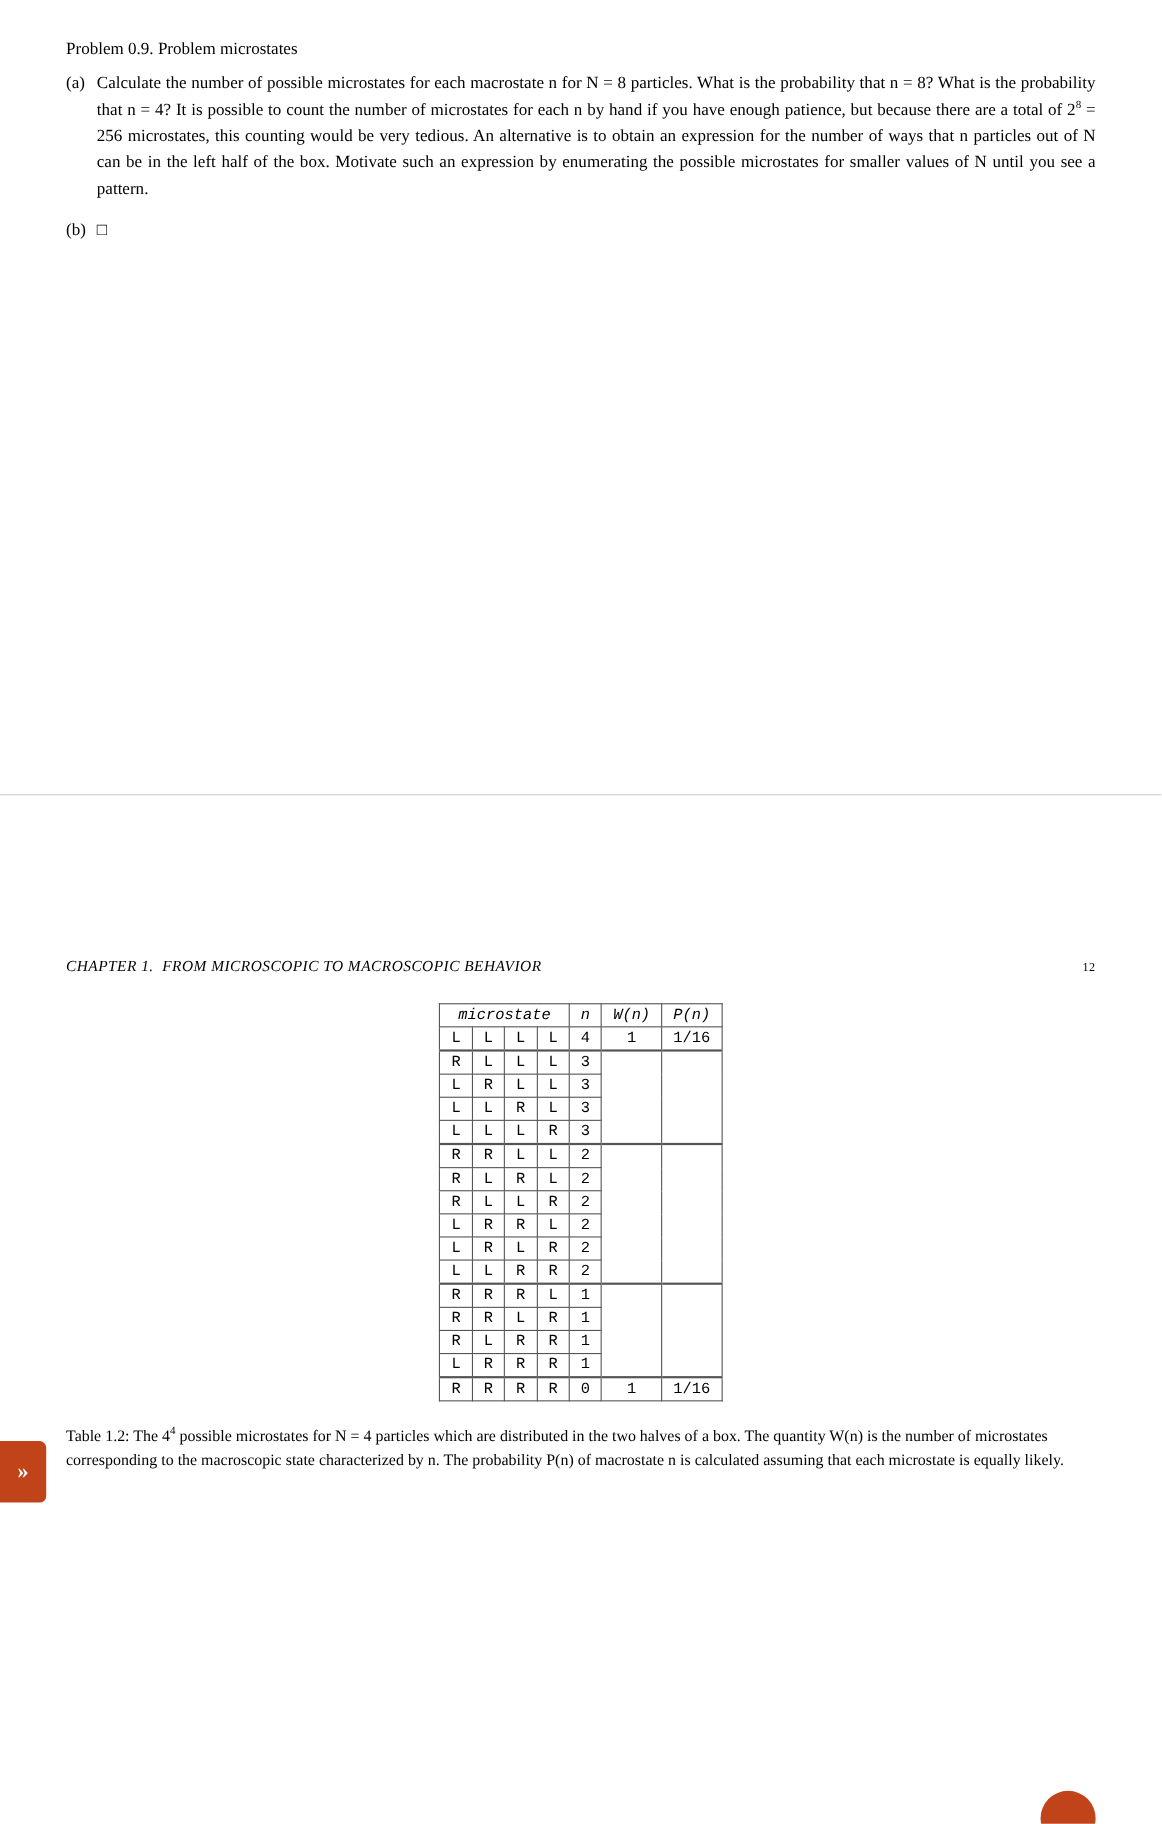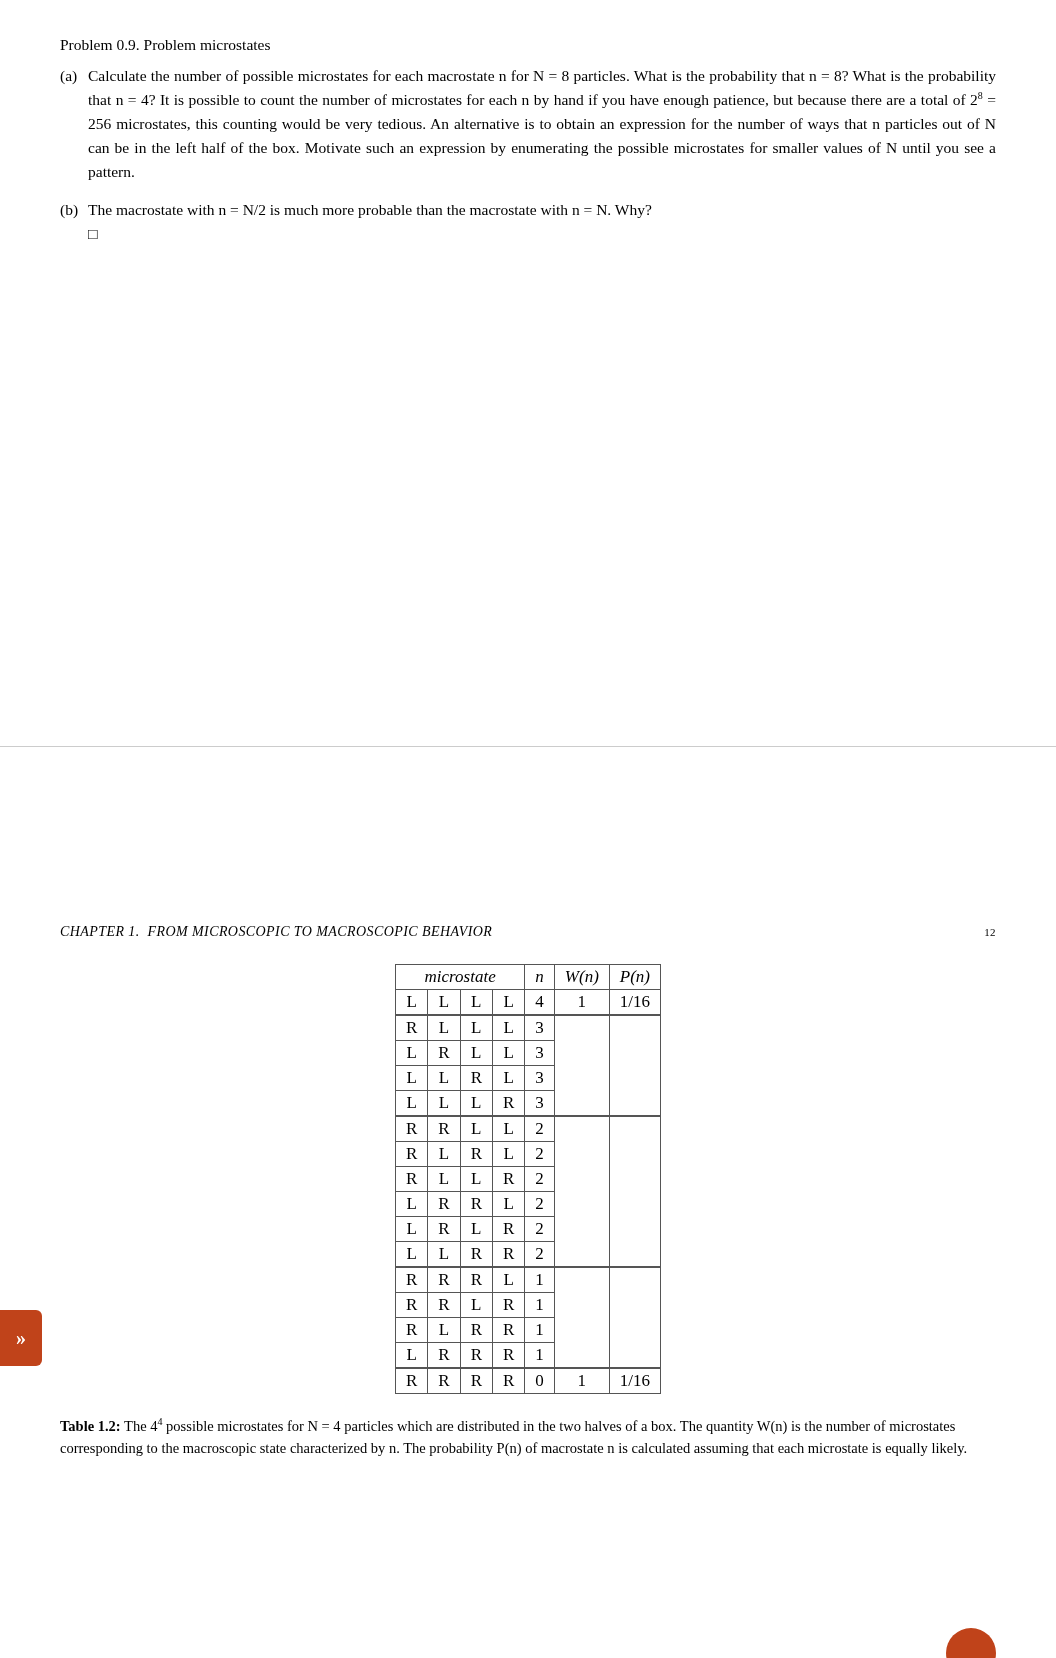--- a/index.html
+++ b/index.html
@@ -68,21 +68,21 @@
       line-height: 1.55;
     }
 
     .approach-section p {
       text-align: justify;
     }
 
     
     .bottom-half {
       position: absolute;
-      top: 924px;
+      top: 872px;
       left: 0;
       width: 100%;
     }
 
     .chapter-header {
       display: flex;
       justify-content: space-between;
       align-items: baseline;
       padding: 0 60px;
       margin-bottom: 24px;
@@ -103,21 +103,22 @@
     
     .table-container {
       display: flex;
       justify-content: center;
       padding: 0 60px;
       margin-bottom: 20px;
     }
 
     .micro-table {
       border-collapse: collapse;
-      font-size: 17px;
+      font-size: 14px;
+      font-family: Liberation Mono, monospace;
     }
 
     .micro-table td, .micro-table th {
       padding: 2px 10px;
       text-align: center;
       border: 1px solid #555;
     }
 
     .micro-table thead th {
       font-weight: normal;
@@ -189,23 +190,20 @@
         <div class="part-content">
           <p>
             <span>Calculate the number of possible microstates for each macrostate n for N = 8 particles. What is the probability that n = 8? What is the probability that n = 4? It is possible to count the number of microstates for each n by hand if you have enough patience, but because there are a total of 2</span><sup>8</sup><span> = 256 microstates, this counting would be very tedious. An alternative is to obtain an expression for the number of ways that n particles out of N can be in the left half of the box. Motivate such an expression by enumerating the possible microstates for smaller values of N until you see a pattern.</span>
           </p>
         </div>
       </div>
 
       <div class="part">
         <div class="part-label">(b)</div>
         <div class="part-content">
-          <p>
-            <span>The macrostate with n = N/2 is much more probable than the macrostate with n = N. Why?</span>
-          </p>
           <p class="part-end">□</p>
         </div>
       </div>
     </div>
 
 
   </div>
 
   <hr class="horizontal-rule" style="margin-top: 500px; margin-left: 0; margin-right: 0;">
 
@@ -349,21 +347,21 @@
               <td style="border-top: 2px solid rgb(85, 85, 85);">R</td>
               <td style="border-top: 2px solid rgb(85, 85, 85);">0</td>
               <td style="border-top: 2px solid rgb(85, 85, 85);">1</td>
               <td style="border-top: 2px solid rgb(85, 85, 85);">1/16</td>
             </tr>
           </tbody>
       </table>
     </div>
 
     <div class="caption">
-      <span style="font-weight:bold;">Table 1.2:</span><span> The 4</span><sup>4</sup><span> possible microstates for N = 4 particles which are distributed in the two halves of a box. The quantity W(n) is the number of microstates corresponding to the macroscopic state characterized by n. The probability P(n) of macrostate n is calculated assuming that each microstate is equally likely.</span>
+      <span style="font-weight:normal;">Table 1.2:</span><span> The 4</span><sup>4</sup><span> possible microstates for N = 4 particles which are distributed in the two halves of a box. The quantity W(n) is the number of microstates corresponding to the macroscopic state characterized by n. The probability P(n) of macrostate n is calculated assuming that each microstate is equally likely.</span>
     </div>
 
   </div>
 
   <div class="sidebar-arrow">
     <span>»</span>
   </div>
 
   <div class="bottom-circle"></div>
 

